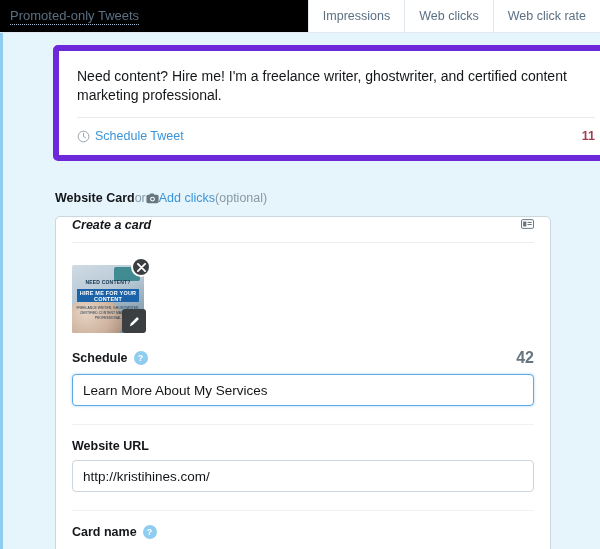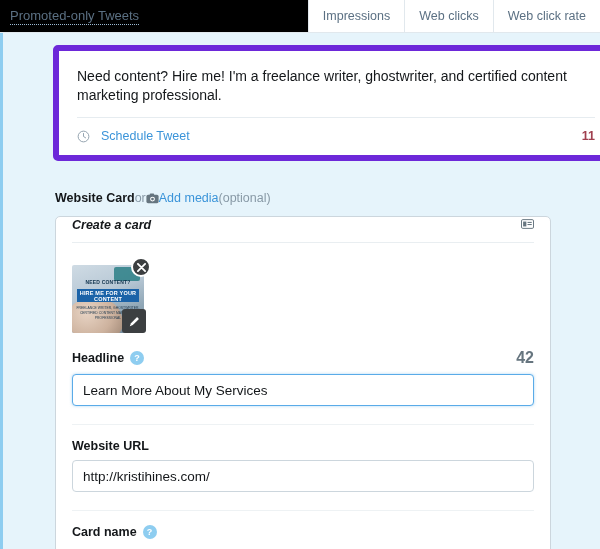--- a/index.html
+++ b/index.html
@@ -90,21 +90,21 @@
   }
   #compose-footer {
     display: flex;
     align-items: center;
     justify-content: space-between;
     padding: 11px 18px 12px 18px;
   }
   #schedule-wrap {
     display: flex;
     align-items: center;
-    gap: 11px;
+    gap: 5px;
   }
   .clock-icon svg { display: block; }
   #schedule-link {
     color: #3b94d9;
     font-size: 12.5px;
     text-decoration: none;
     cursor: pointer;
   }
   #char-count {
     color: #a0404f;
@@ -291,21 +291,21 @@
     <span id="website-card-label">Website Card</span>
     <span class="or-text">or</span>
     <span class="cam-icon">
       <svg width="13" height="11" viewBox="0 0 16 13">
         <rect x="0.5" y="2" width="15" height="10.2" rx="2" fill="#66757f"></rect>
         <rect x="4.6" y="0.4" width="5.4" height="2.4" rx="1" fill="#66757f"></rect>
         <circle cx="8" cy="7.2" r="3" fill="#ffffff"></circle>
         <circle cx="8" cy="7.2" r="1.7" fill="#66757f"></circle>
       </svg>
     </span>
-    <span id="add-media-link">Add media</span>
+    <span id="add-media-link">Add clicks</span>
     <span class="optional-text">(optional)</span>
   </div>
 
   <div id="create-card-panel">
 
     <div id="create-card-header">
       <span id="create-card-title">Create a card</span>
       <span id="select-card-wrap">
         <span class="card-icon">
           <svg width="13" height="10" viewBox="0 0 16 12">
@@ -339,21 +339,21 @@
         <svg width="13" height="13" viewBox="0 0 14 14">
           <path d="M2 12 L3.2 8.8 L9.8 2.2 L11.8 4.2 L5.2 10.8 Z" fill="#ffffff"></path>
           <path d="M2 12 L3.1 11.6 L2.4 10.9 Z" fill="#ffffff"></path>
         </svg>
       </div>
     </div>
 
     <div class="field-block">
       <div class="field-label-row">
         <div class="field-label-left">
-          <span class="field-label">Headline</span>
+          <span class="field-label">Schedule</span>
           <span class="help-badge">?</span>
         </div>
         <span class="field-counter">42</span>
       </div>
       <input class="text-input focused" type="text" value="Learn More About My Services" style="">
     </div>
 
     <div class="field-sep"></div>
 
     <div class="field-block">

